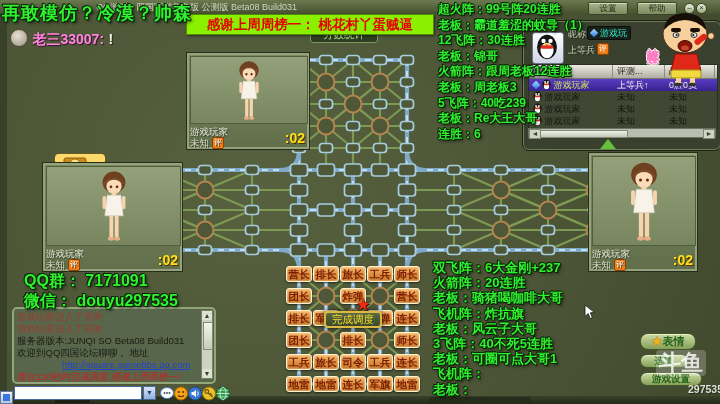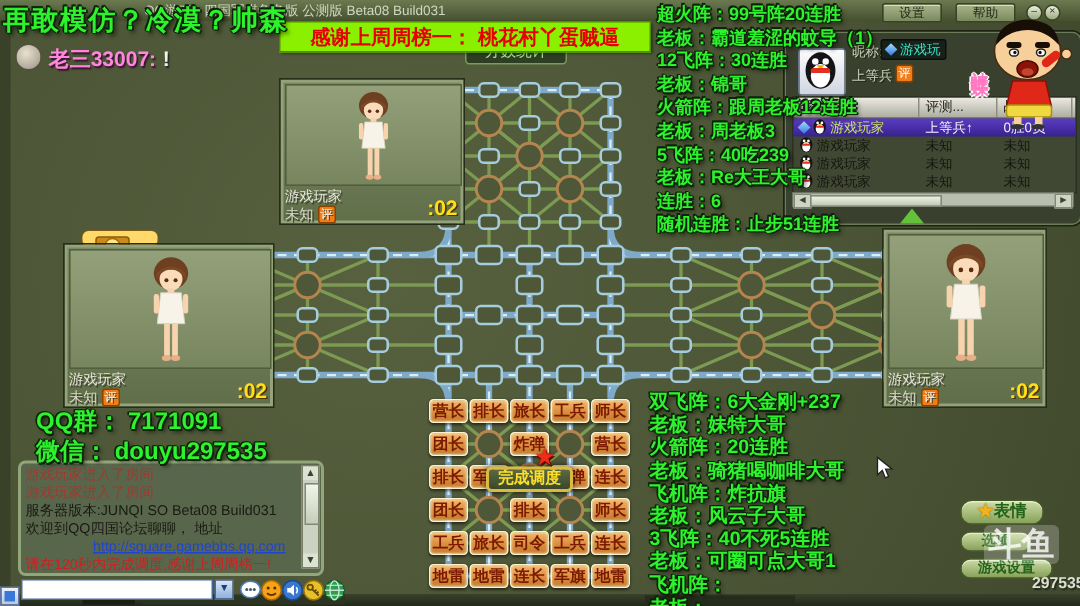--- a/index.html
+++ b/index.html
@@ -88,21 +88,21 @@
   .vscroll .vthumb{position:absolute;left:1px;top:11px;width:8px;height:26px;background:linear-gradient(#f2f6ea,#c6ccb8);border:1px solid #83897a;}
   .inputbar{left:12px;top:386px;width:204px;height:16px;z-index:14;}
   .txtin{position:absolute;left:2px;top:0;width:128px;height:14px;background:#fff;border:1px solid #49689c;font-size:9px;padding:0 2px;box-sizing:border-box;}
   .ddbtn{position:absolute;left:131px;top:0;width:13px;height:14px;background:linear-gradient(#d9e5fa,#8fb0da);
     border:1px solid #49689c;box-sizing:border-box;font-size:7px;line-height:12px;text-align:center;color:#1d3f76;}
   
   .tile{position:absolute;width:26px;height:16px;background:linear-gradient(180deg,#f3b66a,#da8e3e 55%,#c4792d);
     border:1px solid #fdf2cd;border-radius:3px;box-sizing:border-box;color:#7c1a00;font-weight:bold;
     font-size:10.5px;line-height:14px;text-align:center;box-shadow:0 1px 2px rgba(0,0,0,.55), inset 0 0 2px #ffe9b8;z-index:6;}
   .deploy-btn{left:324px;top:311px;width:58px;height:17px;background:linear-gradient(#5a6a42,#39482a);
-    border:2px solid #dcb942;border-radius:4px;box-sizing:border-box;color:#ffdf26;font-weight:bold;
+    border:2px solid #dcb942;border-radius:4px;box-sizing:border-box;color:#ffdf26;font-weight:normal;
     font-size:10.5px;line-height:13px;text-align:center;z-index:8;box-shadow:0 0 5px rgba(0,0,0,.8);}
   .star{left:356px;top:295px;color:#ef2c16;font-size:16px;z-index:8;
     text-shadow:0 0 2px #7a0800,1px 1px 0 #5c0600;}
   
   .pill{background:linear-gradient(#cddca6,#86a058);border:1px solid #46582a;border-radius:8px;
     color:#23631a;font-weight:bold;text-align:center;box-shadow:inset 0 1px 0 #e4efc8;z-index:16;box-sizing:border-box;}
   .pill .pstar{color:#f0b31e;text-shadow:0 0 1px #7a5200;}
   .watermark{left:656px;top:350px;z-index:18;color:rgba(255,255,255,.8);font-weight:bold;font-size:22px;
     background:rgba(255,255,255,.22);border-radius:4px;padding:0 3px;line-height:26px;}
   .wm-num{left:688px;top:383px;z-index:18;color:rgba(238,242,228,.9);font-size:10.5px;font-weight:bold;
@@ -563,26 +563,24 @@
 
   <div class="glow glow-line">超火阵：99号阵20连胜</div>
       <div class="glow glow-line">老板：霸道羞涩的蚊导（1）</div>
       <div class="glow glow-line">12飞阵：30连胜</div>
       <div class="glow glow-line">老板：锦哥</div>
       <div class="glow glow-line">火箭阵：跟周老板12连胜</div>
       <div class="glow glow-line">老板：周老板3</div>
       <div class="glow glow-line">5飞阵：40吃239</div>
       <div class="glow glow-line">老板：Re大王大哥</div>
       <div class="glow glow-line">连胜：6</div>
-      <div class="glow glow-line">随机连胜：止步51连胜</div>
     </div>
   <div class="abs bottom-list">
 
   <div class="glow glow-line">双飞阵：6大金刚+237</div>
-      <div class="glow glow-line">老板：妹特大哥</div>
       <div class="glow glow-line">火箭阵：20连胜</div>
       <div class="glow glow-line">老板：骑猪喝咖啡大哥</div>
       <div class="glow glow-line">飞机阵：炸抗旗</div>
       <div class="glow glow-line">老板：风云子大哥</div>
       <div class="glow glow-line">3飞阵：40不死5连胜</div>
       <div class="glow glow-line">老板：可圈可点大哥1</div>
       <div class="glow glow-line">飞机阵：</div>
       <div class="glow glow-line">老板：</div>
     </div>
   <div class="abs glow qqgroup">QQ群： 7171091</div>

